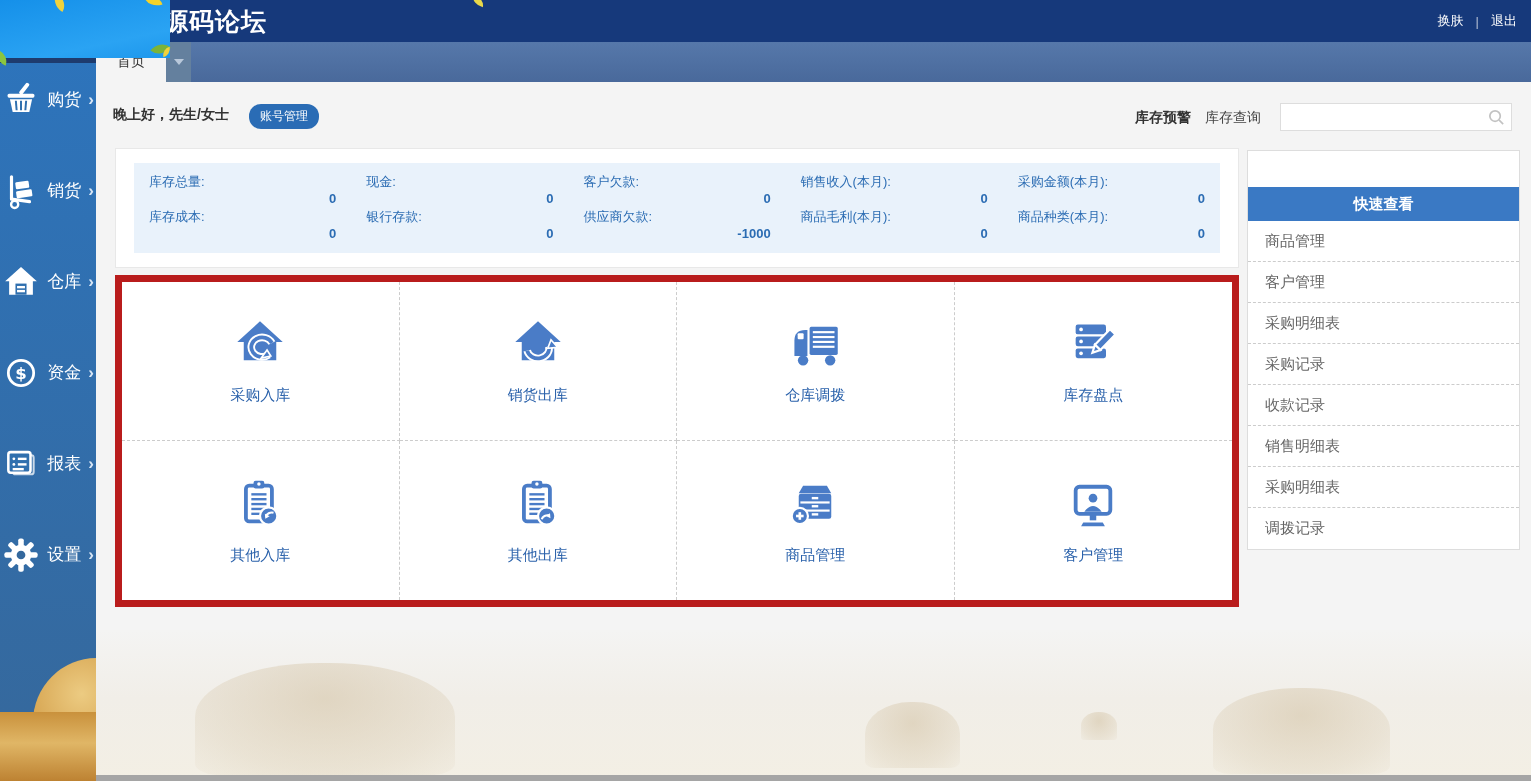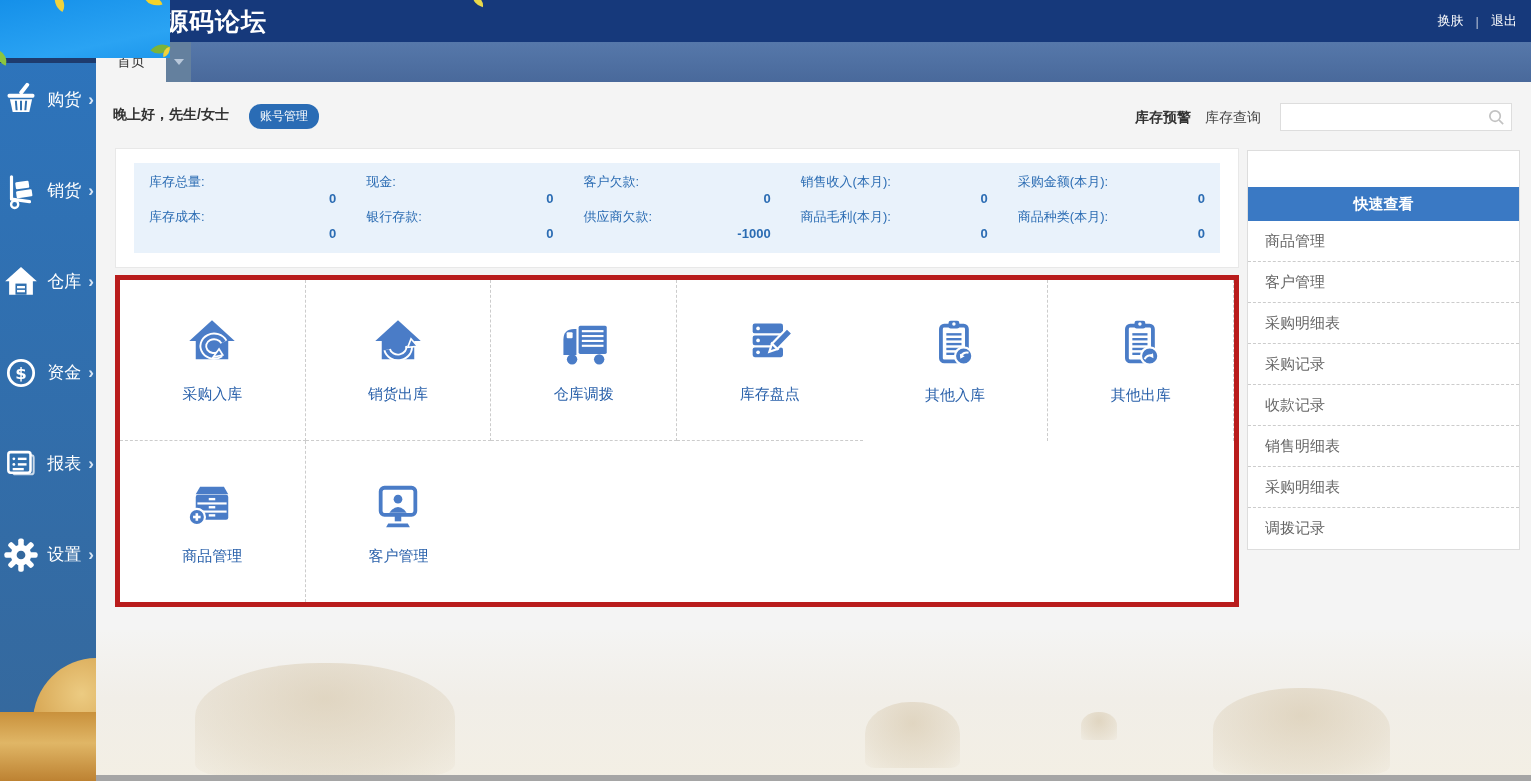--- a/index.html
+++ b/index.html
@@ -47,21 +47,21 @@
   .search-box input { position:absolute; left:0; top:0; width:100%; height:100%; border:none; outline:none; background:transparent; font-size:13px; padding:0 28px 0 8px; font-family:"Liberation Sans",sans-serif; }
   .search-icon { position:absolute; right:5px; top:4px; width:19px; height:19px; }
 
   
   .stats-panel { position:absolute; left:115px; top:148px; width:1124px; height:120px; background:#fff; border:1px solid #e8e8e8; display:flex; padding:14px 18px; z-index:2; }
   .stat-card { flex:1; background:#e9f2fb; padding:11px 15px; display:flex; flex-direction:column; justify-content:space-between; }
   .stat-label { font-size:13px; color:#2b6cb3; line-height:16px; }
   .stat-value { font-size:13px; font-weight:bold; color:#2b6cb3; text-align:right; line-height:16px; }
 
   
-  .grid-panel { position:absolute; left:115px; top:275px; width:1124px; height:332px; background:#fff; border:5px solid #b91c1c; display:grid; grid-template-columns:repeat(6,1fr); grid-template-rows:1fr 1fr; z-index:2; }
+  .grid-panel { position:absolute; left:115px; top:275px; width:1124px; height:332px; background:#fff; border:7px solid #b91c1c; display:grid; grid-template-columns:repeat(4,1fr); grid-template-rows:1fr 1fr; z-index:2; }
   .grid-cell { display:flex; flex-direction:column; align-items:center; justify-content:center; gap:17px; cursor:pointer; border-right:1px dashed #ccc; border-bottom:1px dashed #ccc; }
   .grid-cell:nth-child(4n) { border-right:none; }
   .grid-cell:nth-child(n+5) { border-bottom:none; }
   .grid-label { font-size:15px; color:#2b62ab; }
 
   
   .quick-panel { position:absolute; left:1247px; top:150px; width:273px; background:#fff; border:1px solid #ddd; z-index:2; }
   .quick-header { height:34px; background:#3a79c4; color:#fff; font-size:15px; font-weight:bold; display:flex; align-items:center; justify-content:center;margin-top:36px; }
   .quick-item { height:41px; line-height:40px; padding-left:17px; font-size:15px; color:#666; border-bottom:1px dashed #ccc; cursor:pointer; background:#fff; }
   .quick-item:last-child { border-bottom:none; }

